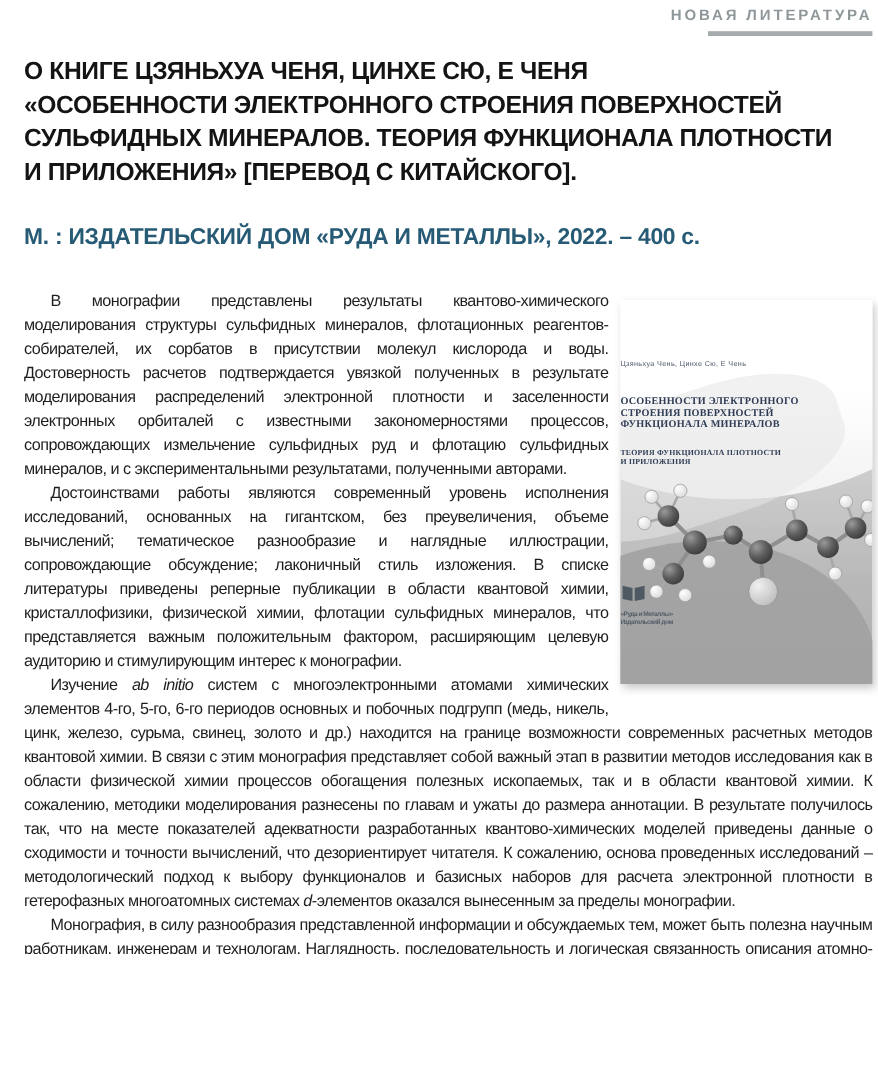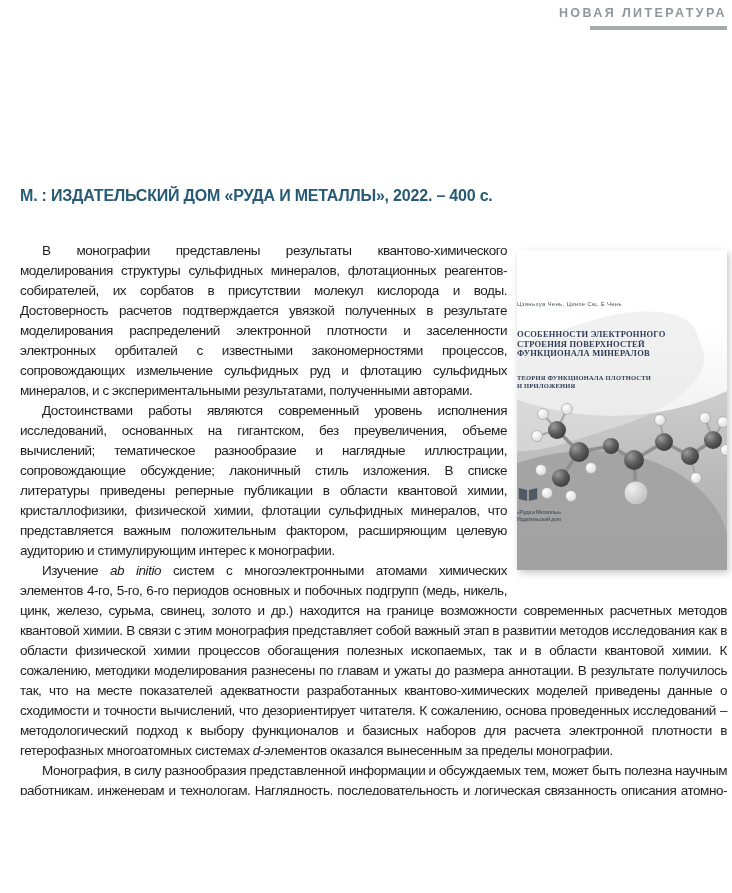--- a/index.html
+++ b/index.html
@@ -19,21 +19,21 @@
   
   .title {
     position:absolute; left:20px; top:46px; margin:0;
     font-size:20.5px; line-height:28px; font-weight:700;
     color:#141414; letter-spacing:-0.3px;
   }
   .title .tline { display:block; }
 
   .imprint {
     position:absolute; left:20px; top:187px;
-    font-size:16px; font-weight:700; letter-spacing:-0.2px;
+    font-size:19px; font-weight:700; letter-spacing:-0.2px;
     color:#265a75;
   }
 
   
   .bodytext {
     position:absolute; left:20px; top:241px; width:707px;
     font-size:13.5px; line-height:20px; letter-spacing:-0.45px;
     text-align:justify; color:#1e1e1e;
   }
   .bodytext p { margin:0; text-indent:22px; }
@@ -95,20 +95,26 @@
 </head>
 <body>
 
 <div class="page">
 
   <div class="rubric-block">
     <div class="rubric-text">НОВАЯ ЛИТЕРАТУРА</div>
     <div class="rubric-rule"></div>
   </div>
 
+  <h1 class="title">
+    <span class="tline">О КНИГЕ ЦЗЯНЬХУА ЧЕНЯ, ЦИНХЕ СЮ, Е ЧЕНЯ</span>
+    <span class="tline">«ОСОБЕННОСТИ ЭЛЕКТРОННОГО СТРОЕНИЯ ПОВЕРХНОСТЕЙ</span>
+    <span class="tline">СУЛЬФИДНЫХ МИНЕРАЛОВ. ТЕОРИЯ ФУНКЦИОНАЛА ПЛОТНОСТИ</span>
+    <span class="tline">И ПРИЛОЖЕНИЯ» [ПЕРЕВОД С КИТАЙСКОГО].</span>
+  </h1>
 
   <div class="imprint">М. : ИЗДАТЕЛЬСКИЙ ДОМ «РУДА И МЕТАЛЛЫ», 2022. – 400 с.</div>
 
   <div class="bodytext">
 
     <aside class="cover">
       <div class="cover-grayband"></div>
       <div class="cover-whiteswoosh"></div>
       <div class="cover-lightdiag"></div>
       <div class="cover-darkswoosh"></div>

